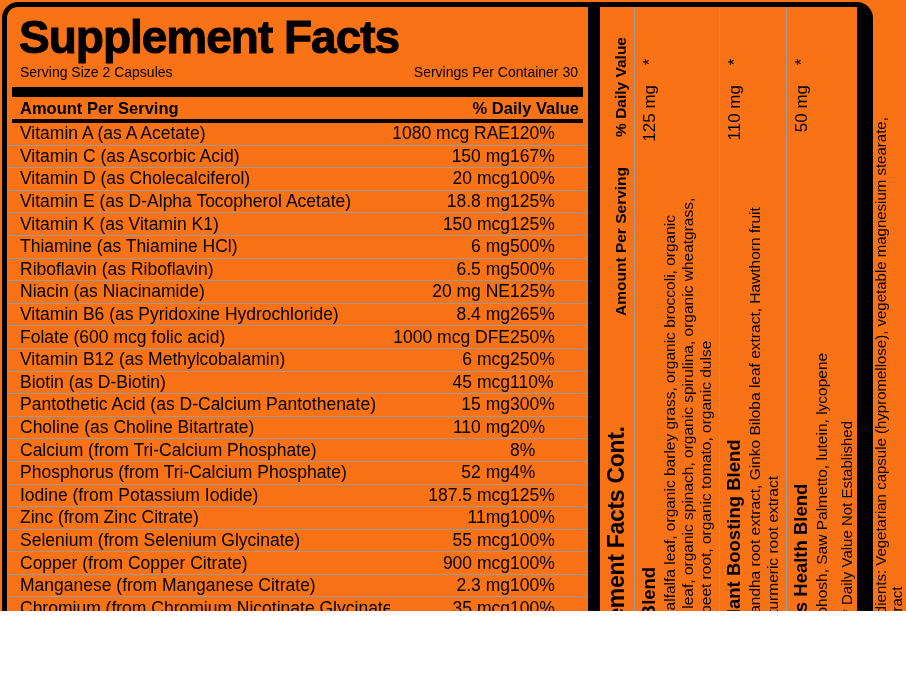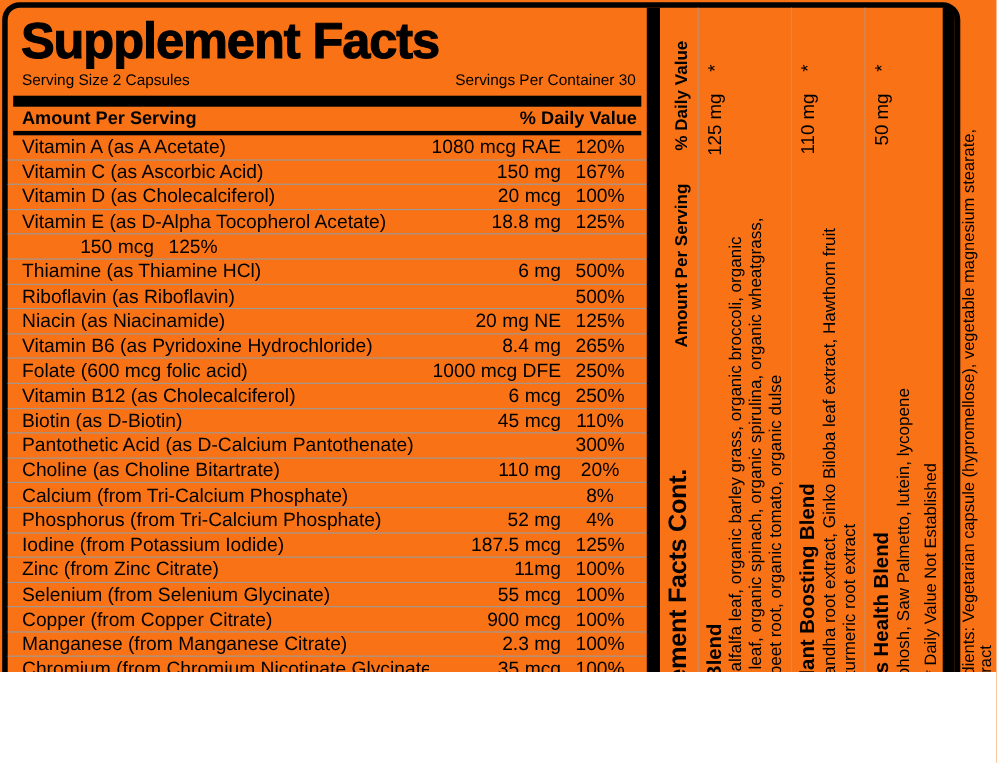--- a/index.html
+++ b/index.html
@@ -29,21 +29,21 @@
   }
   .bar-med{height:4px;background:#000;margin:0 5px;}
   .rows{margin:0 0;}
   .nrow{
     display:flex;align-items:center;box-sizing:border-box;height:22.6px;
     font-size:17.5px;border-bottom:1px solid #9b9b9b;
     padding:0 7px 0 13px;white-space:nowrap;
   }
   .nrow .nm{flex:1;text-align:left;overflow:hidden;}
   .nrow .amt{text-align:right;min-width:120px;}
-  .nrow .dv{width:71px;text-align:center;}
+  .nrow .dv{width:71px;text-align:left;}
   
   .cont-panel{
     position:absolute;left:588px;top:7px;width:678px;height:280px;
     transform-origin:0 0;transform:translateY(678px) rotate(-90deg);
     box-sizing:border-box;
   }
   .cont-bar{height:13px;background:#000;}
   .cont-header{
     display:flex;align-items:flex-end;border-bottom:1px solid #9b9b9b;
     padding:3px 30px 4px 2px;white-space:nowrap;
@@ -103,59 +103,62 @@
           <span class="nm">Vitamin D (as Cholecalciferol)</span>
           <span class="amt">20 mcg</span>
           <span class="dv">100%</span>
         </div>
       <div class="nrow">
           <span class="nm">Vitamin E (as D-Alpha Tocopherol Acetate)</span>
           <span class="amt">18.8 mg</span>
           <span class="dv">125%</span>
         </div>
       <div class="nrow">
+          <span class="nm">Vitamin K (as Vitamin K1)</span>
           <span class="amt">150 mcg</span>
           <span class="dv">125%</span>
         </div>
       <div class="nrow">
           <span class="nm">Thiamine (as Thiamine HCl)</span>
           <span class="amt">6 mg</span>
           <span class="dv">500%</span>
         </div>
       <div class="nrow">
           <span class="nm">Riboflavin (as Riboflavin)</span>
+          <span class="amt">6.5 mg</span>
           <span class="dv">500%</span>
         </div>
       <div class="nrow">
           <span class="nm">Niacin (as Niacinamide)</span>
           <span class="amt">20 mg NE</span>
           <span class="dv">125%</span>
         </div>
       <div class="nrow">
           <span class="nm">Vitamin B6 (as Pyridoxine Hydrochloride)</span>
           <span class="amt">8.4 mg</span>
           <span class="dv">265%</span>
         </div>
       <div class="nrow">
           <span class="nm">Folate (600 mcg folic acid)</span>
           <span class="amt">1000 mcg DFE</span>
           <span class="dv">250%</span>
         </div>
       <div class="nrow">
-          <span class="nm">Vitamin B12 (as Cholecalciferol)</span>
+          <span class="nm">Vitamin B12 (as Methylcobalamin)</span>
           <span class="amt">6 mcg</span>
           <span class="dv">250%</span>
         </div>
       <div class="nrow">
           <span class="nm">Biotin (as D-Biotin)</span>
           <span class="amt">45 mcg</span>
           <span class="dv">110%</span>
         </div>
       <div class="nrow">
           <span class="nm">Pantothetic Acid (as D-Calcium Pantothenate)</span>
+          <span class="amt">15 mg</span>
           <span class="dv">300%</span>
         </div>
       <div class="nrow">
           <span class="nm">Choline (as Choline Bitartrate)</span>
           <span class="amt">110 mg</span>
           <span class="dv">20%</span>
         </div>
       <div class="nrow">
           <span class="nm">Calcium (from Tri-Calcium Phosphate)</span>
           <span class="dv">8%</span>

